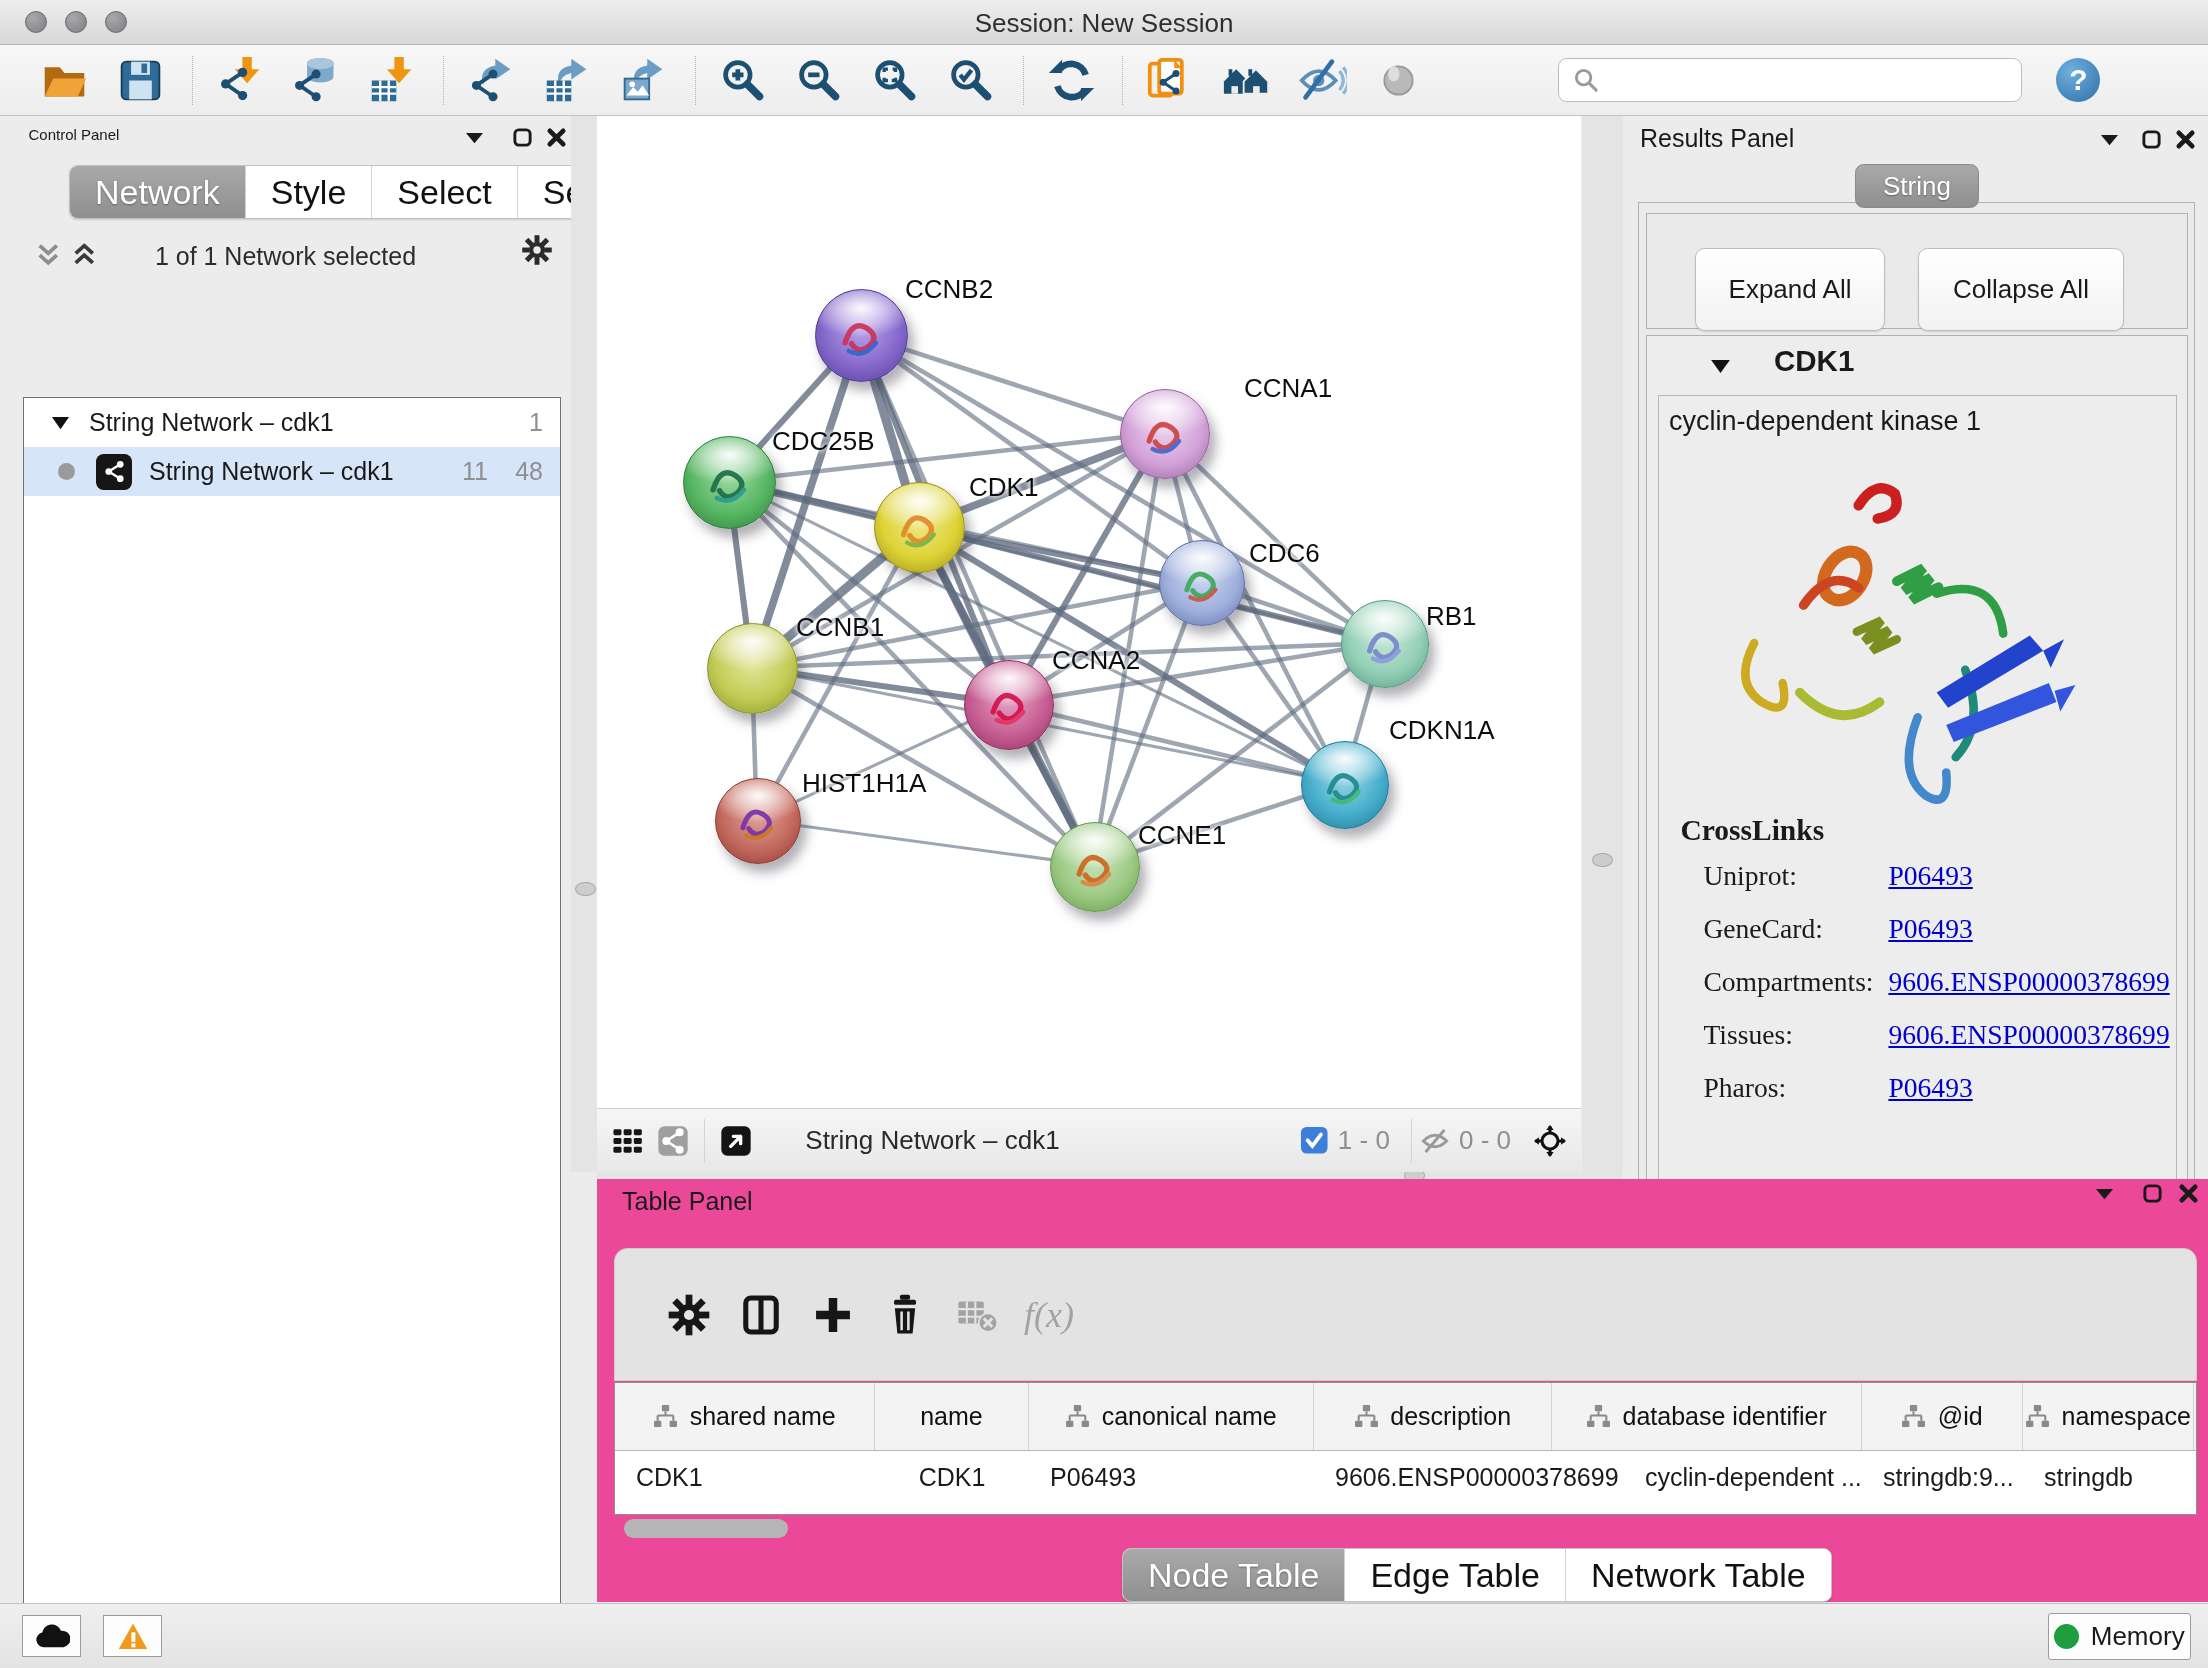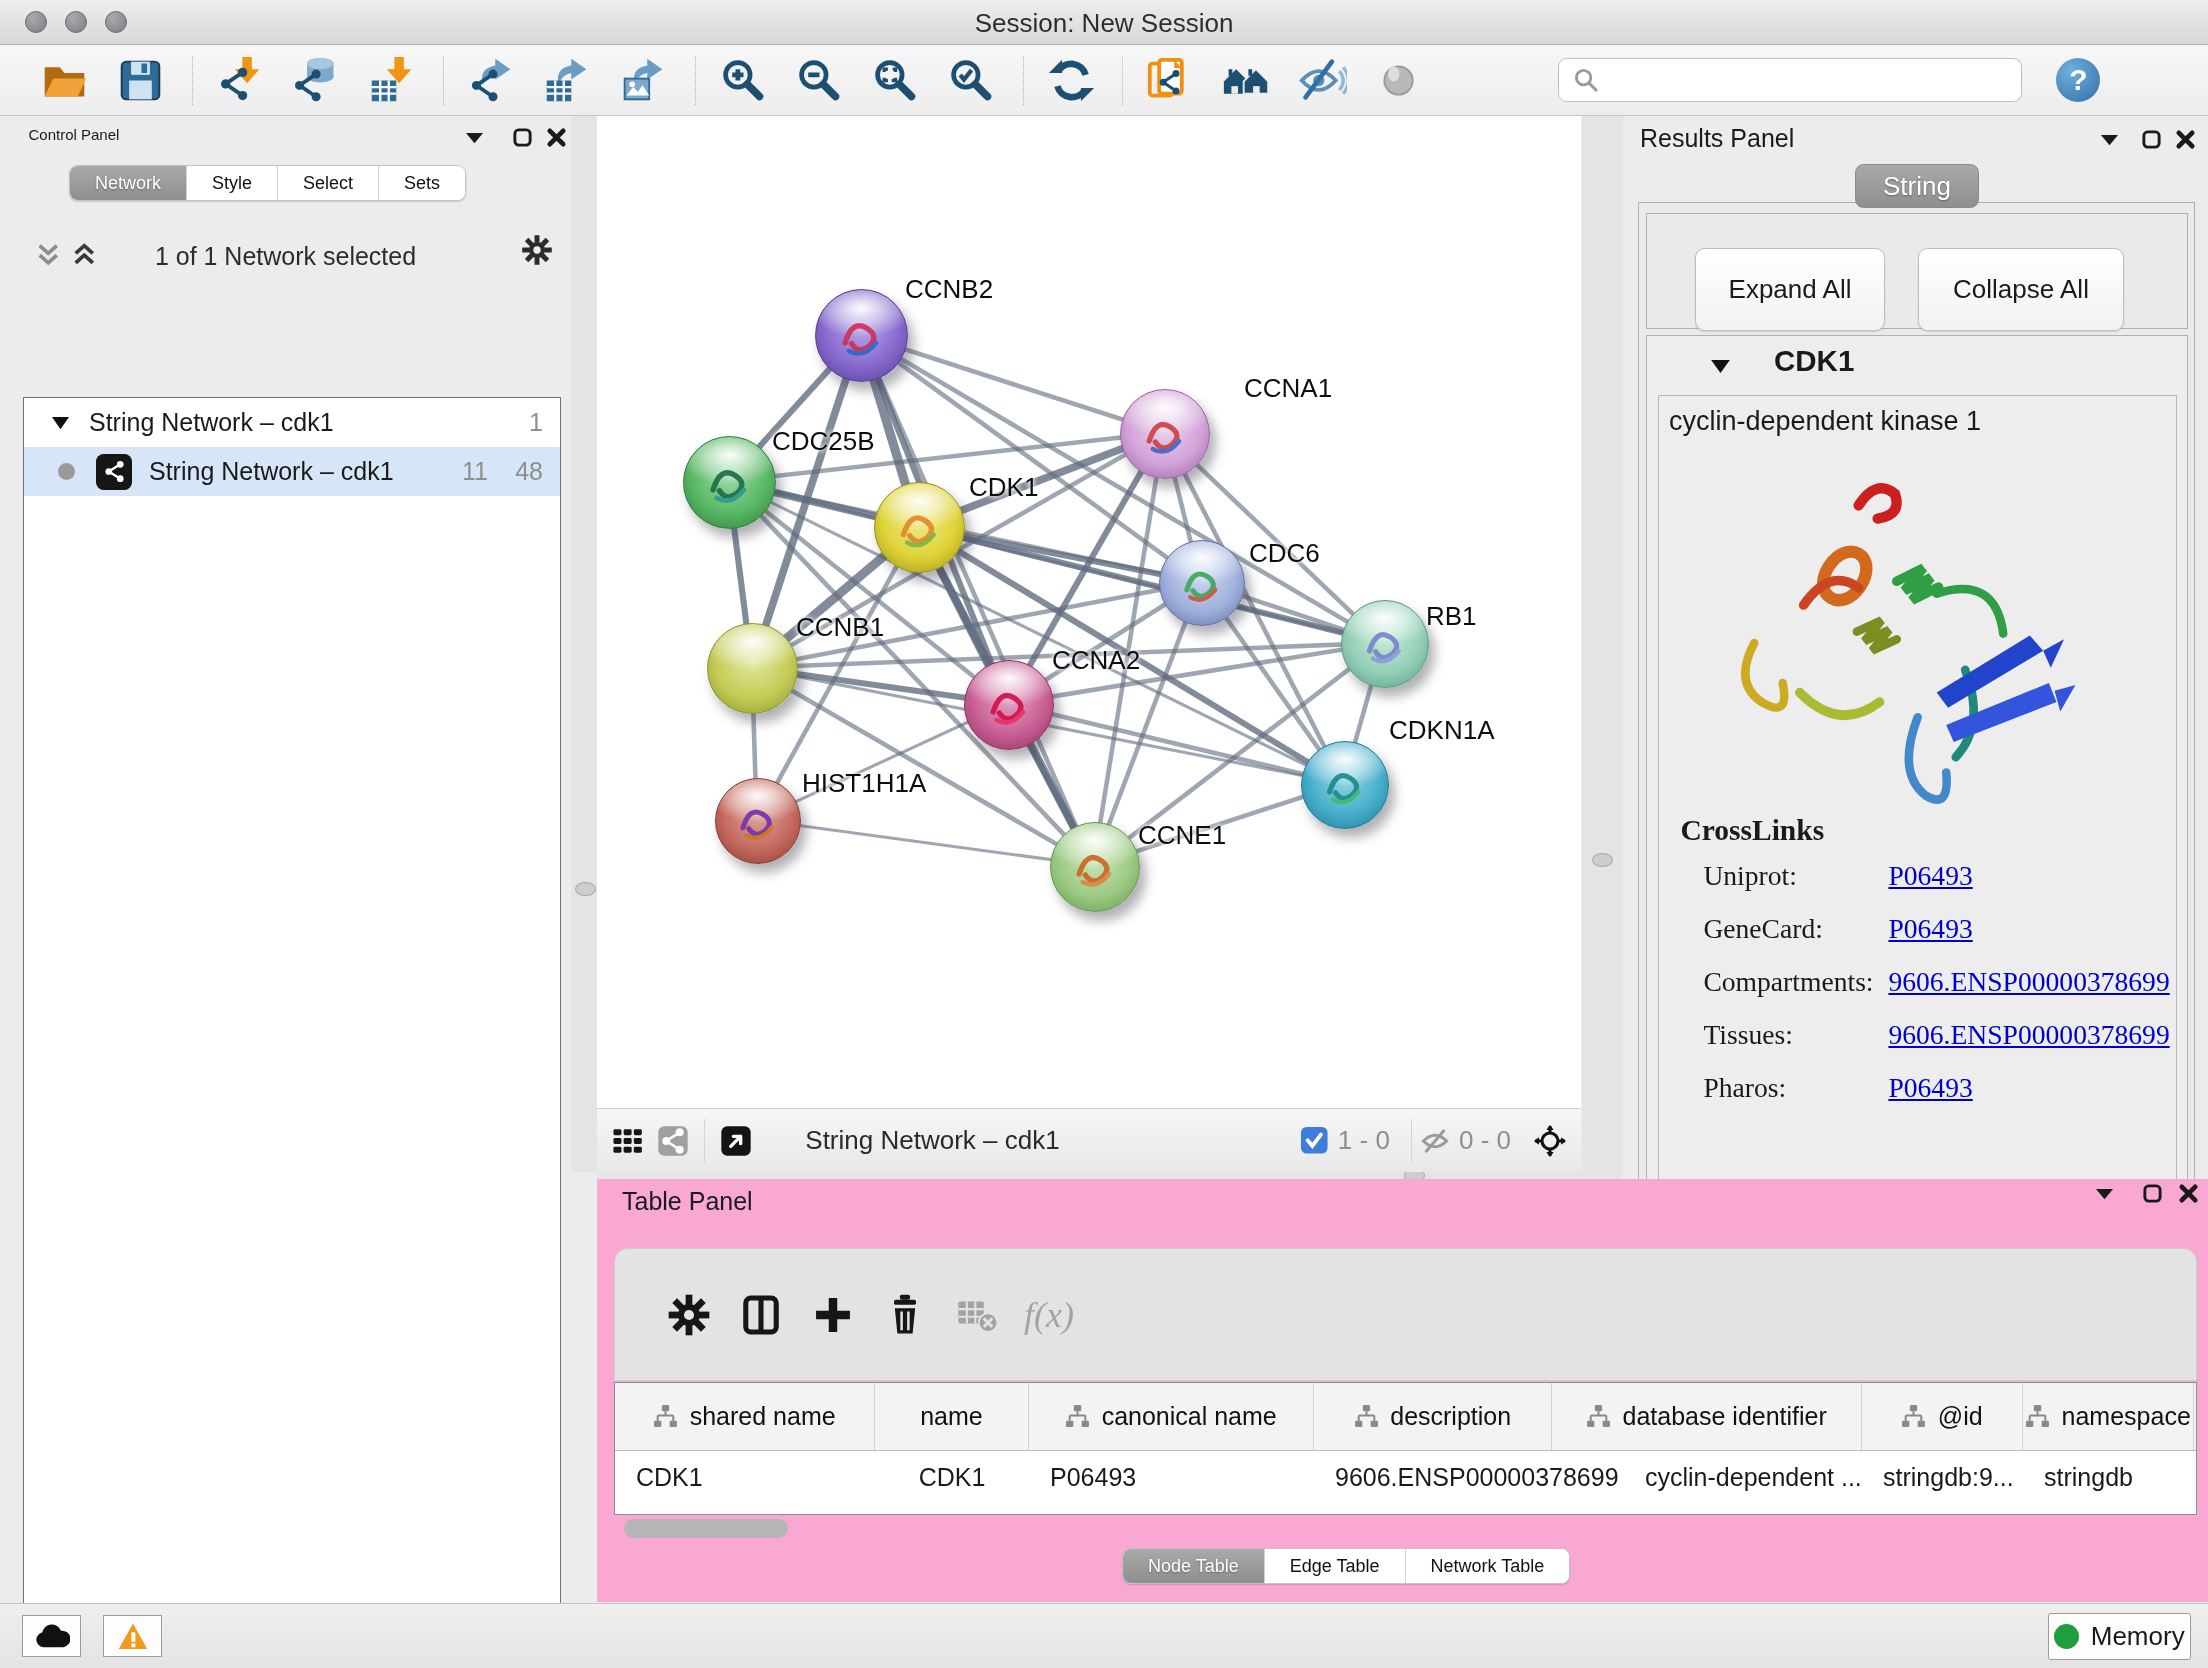--- a/index.html
+++ b/index.html
@@ -27,21 +27,21 @@
     font-family:"Liberation Sans",sans-serif;}
   .helpbtn{width:44px;height:44px;border-radius:50%;margin-left:34px;
     background:radial-gradient(circle at 35% 30%,#6fb0dd,#2f6fa8);color:#fff;font-size:30px;font-weight:bold;
     display:flex;align-items:center;justify-content:center;flex:0 0 auto;}
 
   
   .ptitle{font-size:25px;color:#1a1a1a;}
   .mini{display:inline-flex;align-items:center;justify-content:center;width:32px;height:28.5px;}
   .seg{display:inline-flex;border:1px solid #c2c2c2;border-radius:8.6px;overflow:hidden;background:#fff;
     box-shadow:0 1px 1.9px rgba(0,0,0,.15);}
-  .seg .tab{padding:6.7px 25px;font-size:18px;background:#fff;color:#111;border-right:1px solid #d2d2d2;white-space:nowrap;}
+  .seg .tab{padding:6.7px 25px;font-size:34px;background:#fff;color:#111;border-right:1px solid #d2d2d2;white-space:nowrap;}
   .seg .tab:last-child{border-right:none;}
   .seg .tab.sel{background:linear-gradient(#a9a9a9,#8f8f8f);color:#fff;text-shadow:0 1px 1.9px rgba(0,0,0,.35);}
 
   
   .cp{left:0;top:116px;width:571px;height:1487px;background:#ececec;}
   .treebox{position:absolute;left:23px;top:281px;width:538px;height:1319px;background:#fff;
     border:1.9px solid #707070;box-sizing:border-box;}
   .trow{position:relative;height:49px;display:flex;align-items:center;font-size:25px;}
   .trow .cnt{color:#8f8f8f;}
   .selrow{background:#d7e5f8;}
@@ -57,21 +57,21 @@
 
   
   .rp{left:1623px;top:116px;width:586px;height:1063px;background:#ececec;}
   .rbox{position:absolute;border:1.9px solid #b0b0b0;background:#eaeaea;box-sizing:border-box;}
   .btn{background:linear-gradient(#ffffff,#f2f2f2);border:1.9px solid #bdbdbd;border-radius:9.5px;
     font-size:26px;padding:25px 0;text-align:center;box-shadow:0 1px 1.9px rgba(0,0,0,.12);}
   .xl{font-family:"Liberation Serif",serif;}
   .xl a{color:#0000cc;text-decoration:underline;}
 
   
-  .tp{left:597px;top:1179px;width:1611px;height:423px;background:#f9a8d4;}
+  .tp{left:597px;top:1179px;width:1611px;height:423px;background:#ec4899;}
   .tptoolbar{position:absolute;left:17px;top:69px;width:1583px;height:133px;background:#e3e3e3;
     border:1px solid #cdcdcd;border-radius:13.3px 13.3px 0 0;display:flex;align-items:center;padding-left:38px;box-sizing:border-box;}
   .tpi{width:72px;height:57px;display:flex;align-items:center;justify-content:center;}
   .table{position:absolute;left:17px;top:203px;width:1583px;height:133px;background:#fff;
     border:1.9px solid #8f8f8f;box-sizing:border-box;}
   .thead{display:flex;height:67px;background:#f3f3f3;border-bottom:1.9px solid #b9b9b9;}
   .th{display:flex;align-items:center;justify-content:center;gap:11.4px;font-size:25px;color:#111;
       border-right:1.9px solid #d2d2d2;box-sizing:border-box;overflow:hidden;white-space:nowrap;}
   .trowd{display:flex;height:53px;align-items:center;font-size:25px;}
   .td{padding-left:21px;box-sizing:border-box;overflow:hidden;white-space:nowrap;}

